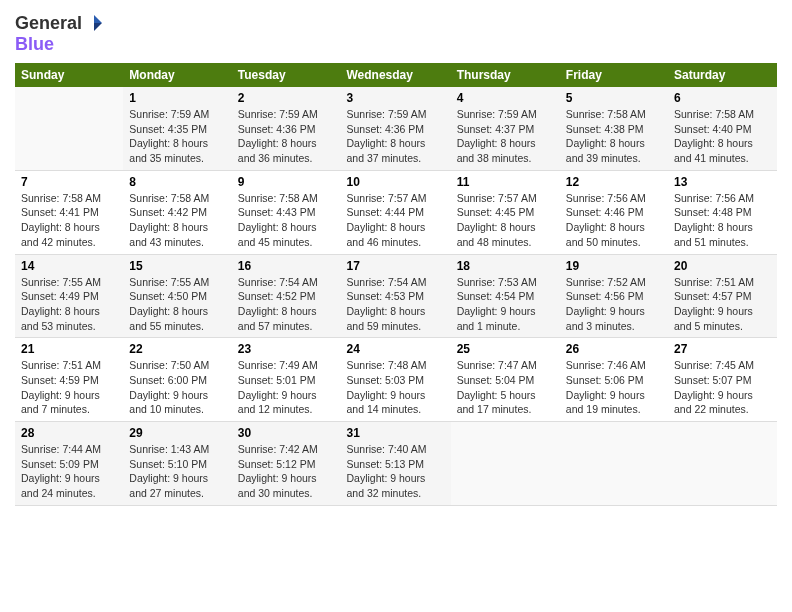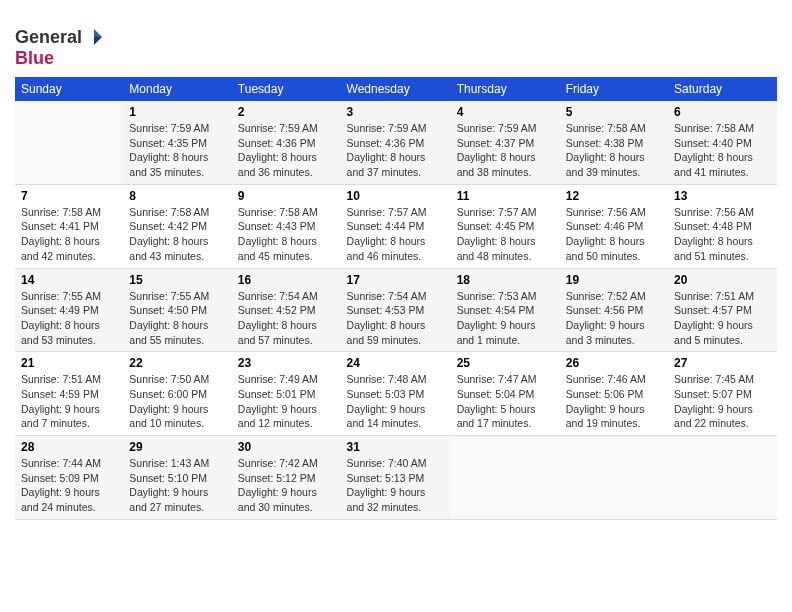--- a/index.html
+++ b/index.html
@@ -16,21 +16,21 @@
     }
     .header-area {
       display: flex;
       justify-content: space-between;
       align-items: flex-start;
       margin-bottom: 8px;
     }
     .logo {
       display: flex;
       align-items: center;
-      margin-top: 17px;
+      margin-top: 3px;
     }
     .logo-general { color: #333; }
     .logo-blue { color: #1a5fb4; }
     .title-area {
       text-align: right;
     }
     .month-title {
       font-size: 36px;
       font-weight: bold;
       color: #333;
@@ -39,26 +39,26 @@
     .subtitle {
       font-size: 14px;
       color: #555;
     }
     table {
       width: 100%;
       border-collapse: collapse;
       font-size: 11px;
     }
     thead tr th {
-      background-color: #1d4ed8;
+      background-color: #4d7c0f;
       color: #fff;
       padding: 5px 6px;
       text-align: left;
       font-size: 12px;
-      font-weight: normal;
+      font-weight: bold;
     }
     tbody tr {
       border-bottom: 1px solid #ddd;
     }
     tbody tr:nth-child(odd) {
       background-color: #f5f5f5;
     }
     tbody tr:nth-child(even) {
       background-color: #fff;
     }
@@ -90,21 +90,21 @@
   <div class="header-area">
     <div class="logo">
       <div>
         <div style="display:flex;align-items:center;">
           <span class="logo-general" style="font-size:18px;font-weight:bold;">General</span>
           <svg width="20" height="20" viewBox="0 0 20 20" style="margin-left:2px;margin-top:-2px;">
             <polygon points="10,2 18,10 10,10" fill="#2a5db0"></polygon>
             <polygon points="10,10 18,10 10,18" fill="#1a3a7a"></polygon>
           </svg>
         </div>
-        <div class="logo-blue" style="font-size:18px;font-weight:bold;color:#be185d;">Blue</div>
+        <div class="logo-blue" style="font-size:18px;font-weight:bold;color:#8b5cf6;">Blue</div>
       </div>
     </div>
     <div class="title-area">
       <div class="month-title"></div>
       <div class="subtitle"></div>
     </div>
   </div>
 
   <table>
     <thead>

